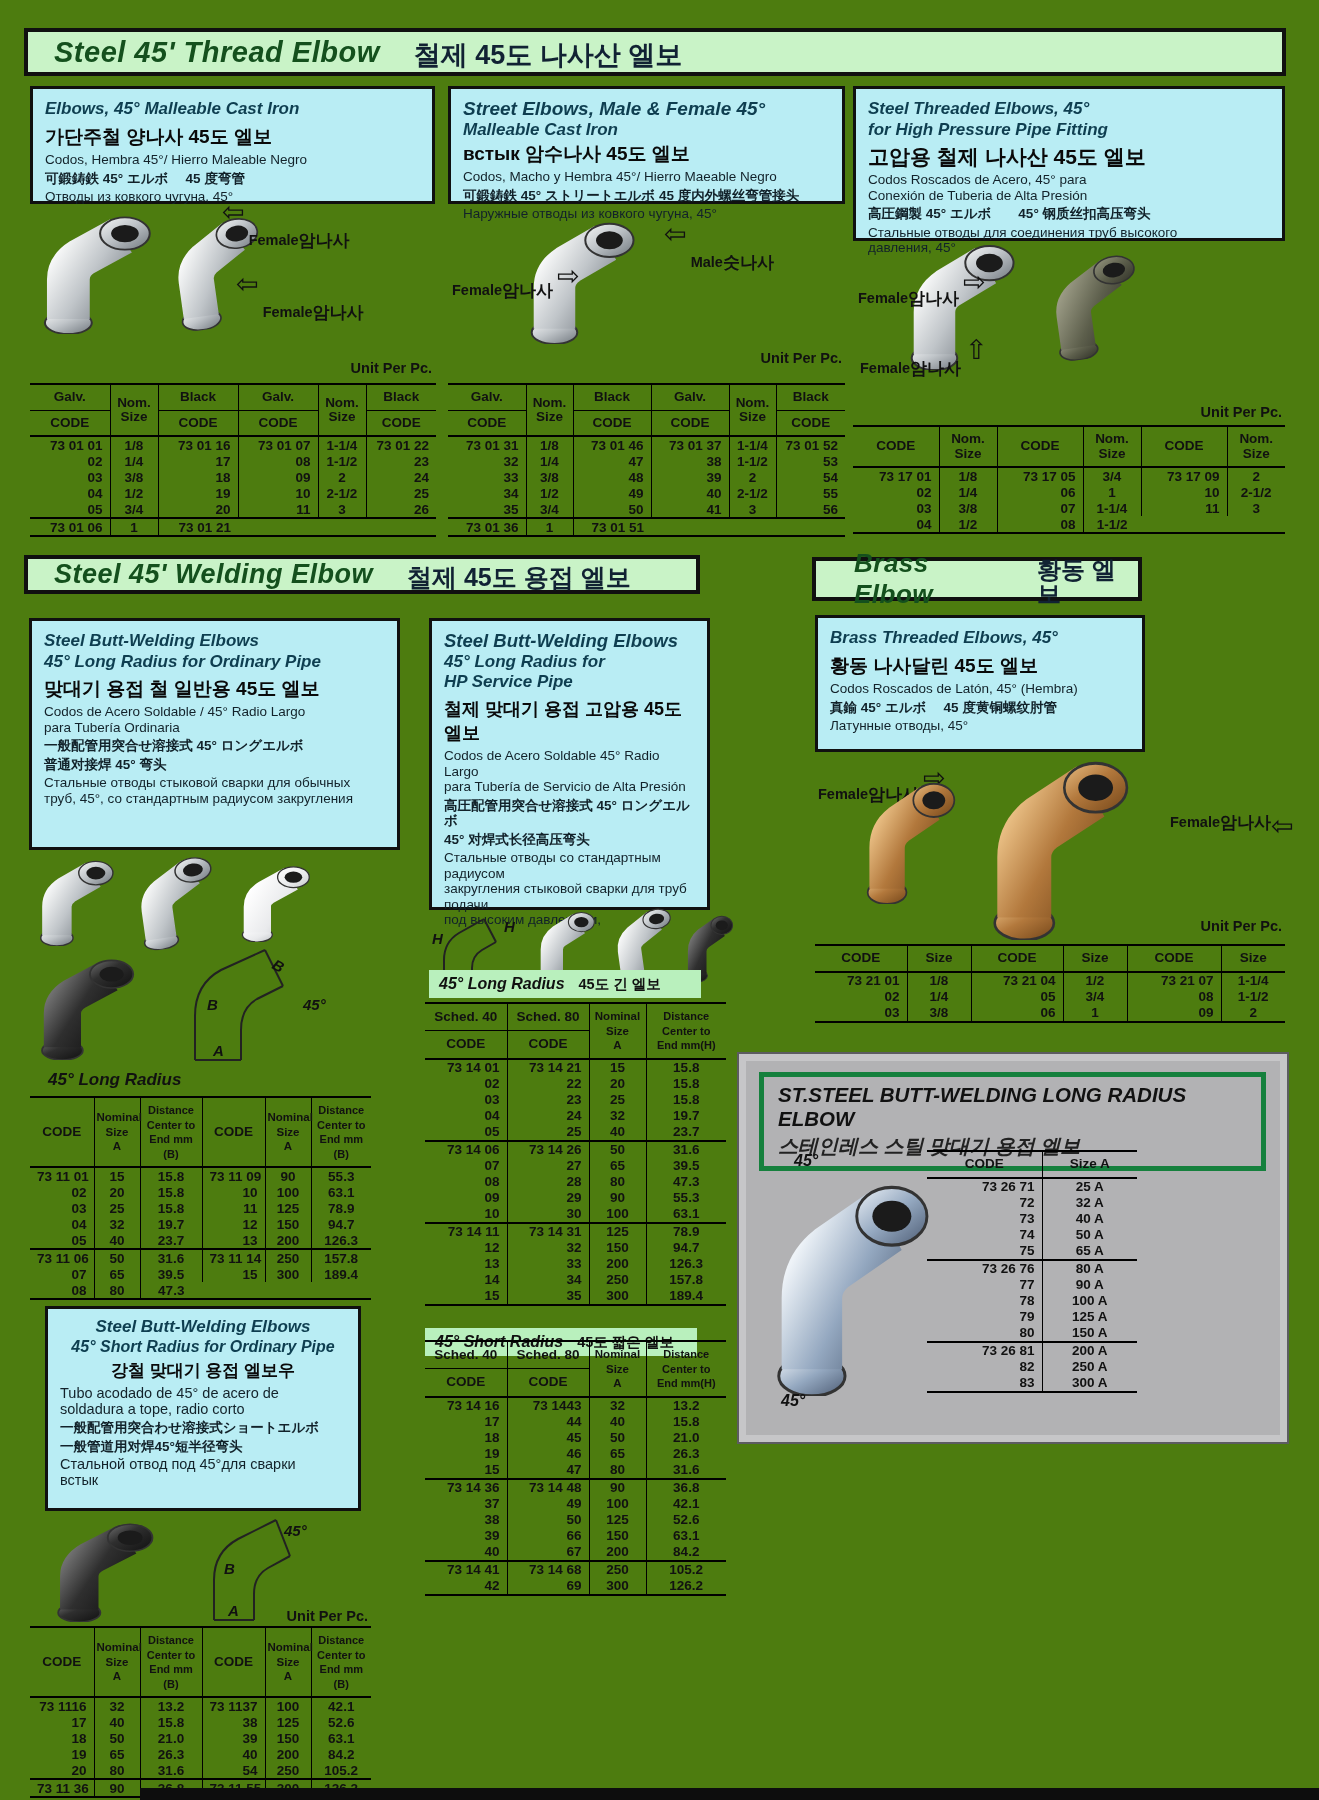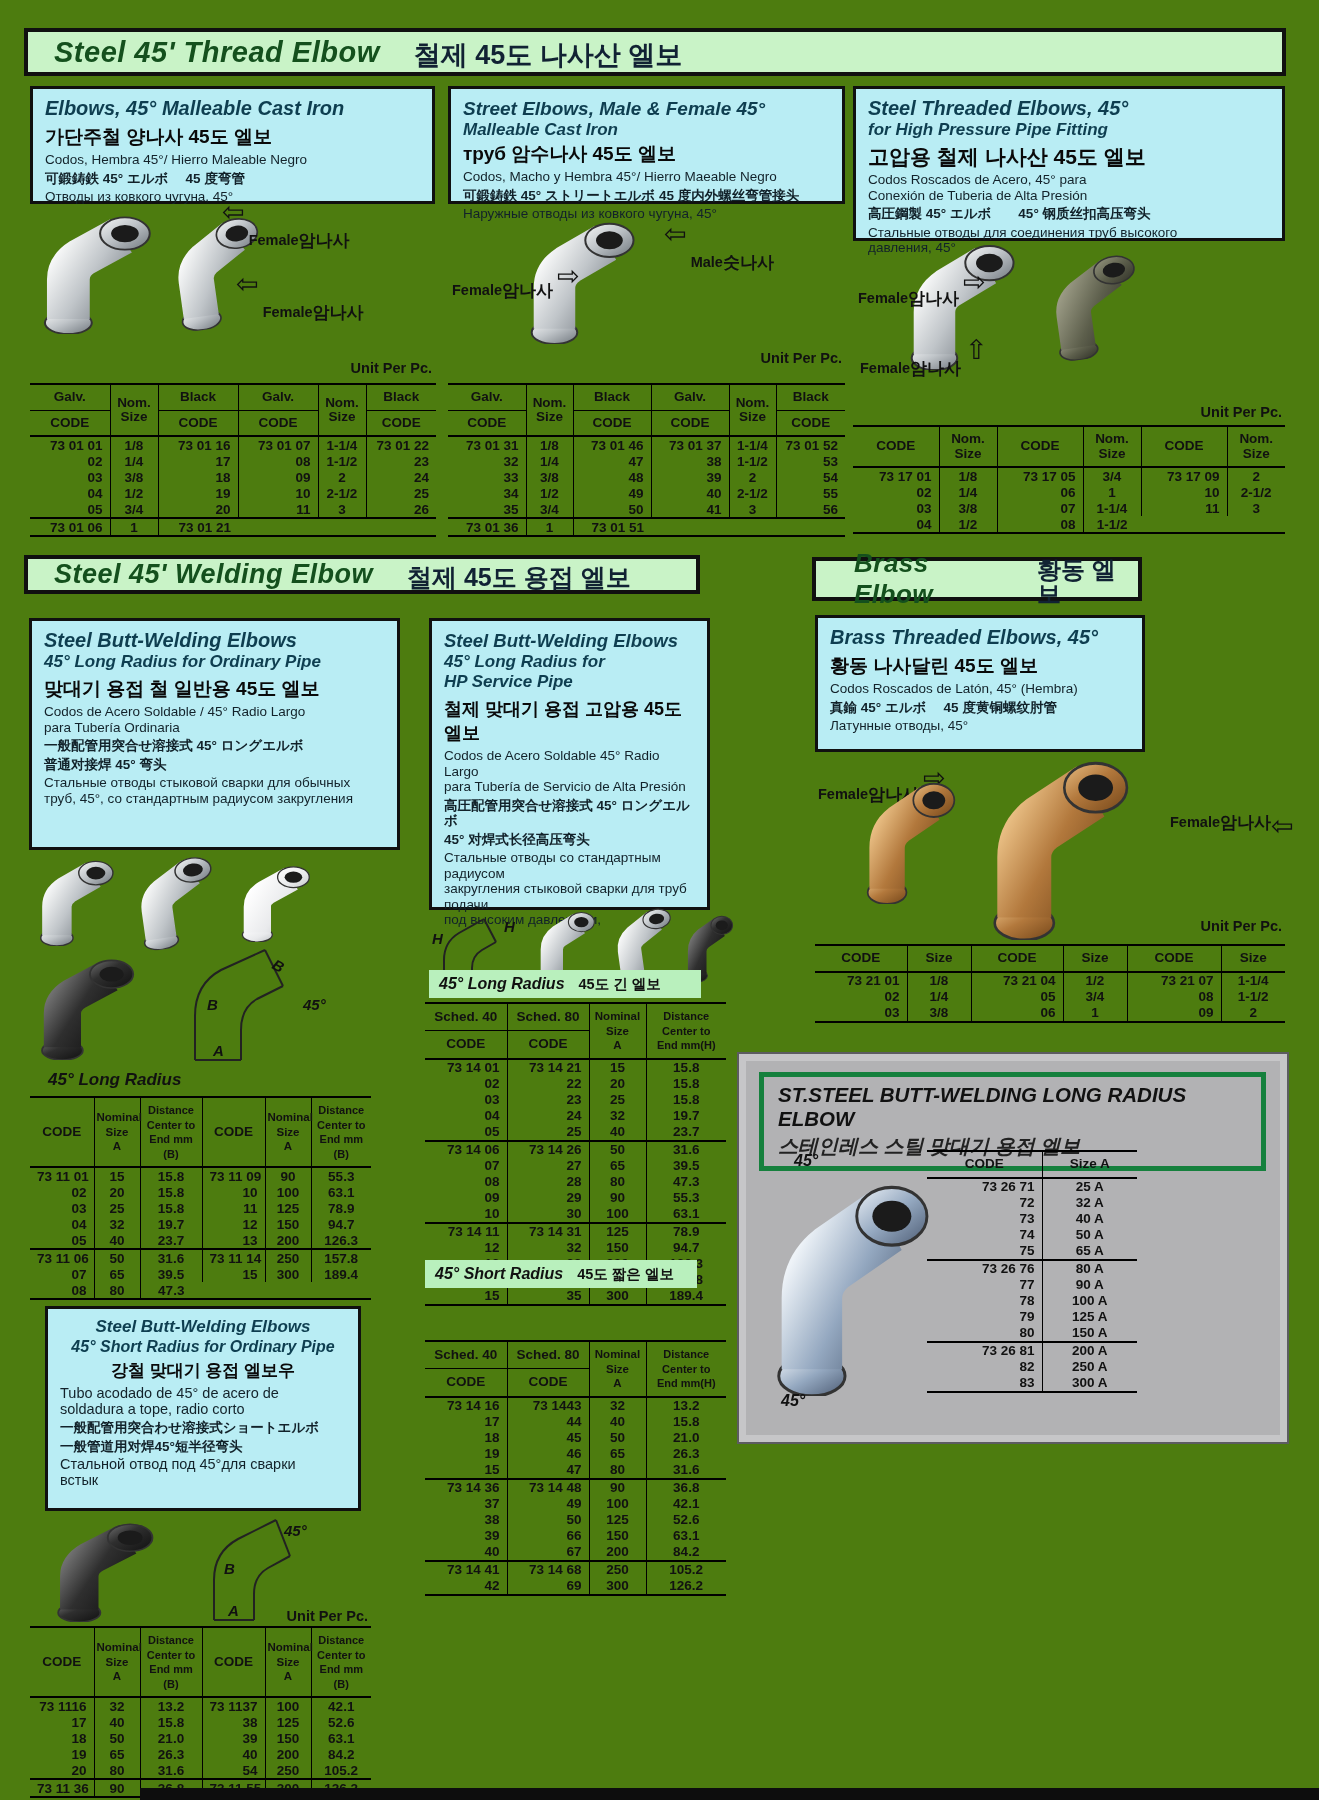--- a/index.html
+++ b/index.html
@@ -6,21 +6,21 @@
   #page{position:relative;width:1319px;height:1800px;background:#4d7c0f;overflow:hidden;
         font-family:"Liberation Sans",sans-serif;color:#111;}
   .abs{position:absolute;}
   
   .band{background:#c9f3c7;border:4px solid #101010;display:flex;align-items:center;
         padding-left:26px;box-sizing:border-box;}
   .band .en{font-style:italic;font-weight:bold;font-size:29px;color:#14501d;letter-spacing:.5px;}
   .band .kr{font-weight:bold;font-size:27px;color:#123;margin-left:34px;}
   
   .cyan{background:#b9edf4;border:3px solid #101010;box-sizing:border-box;padding:8px 12px;}
-  .t1{font-style:italic;font-weight:bold;font-size:20px;color:#0e3e50;line-height:23px;}
+  .t1{font-style:italic;font-weight:bold;font-size:17px;color:#0e3e50;line-height:23px;}
   .t2{font-style:italic;font-weight:bold;font-size:17px;color:#0e3e50;line-height:20px;}
   .kr{font-weight:bold;font-size:19px;color:#0a0a0a;margin-top:5px;line-height:24px;}
   .ln{font-size:13.5px;margin-top:3px;line-height:15.5px;color:#12222a;}
   .lnb{font-weight:bold;}
   .ctr{text-align:center;}
   
   .elb{position:absolute;}
   .rot{transform:rotate(-8deg);}
   
   .dg{font-style:italic;font-weight:bold;font-size:15px;fill:#111;
@@ -115,21 +115,21 @@
     <div class="t1">Elbows, 45°  Malleable Cast Iron</div>
     <div class="kr">가단주철 양나사 45도 엘보</div>
     <div class="ln">Codos, Hembra 45°/  Hierro Maleable Negro</div>
     <div class="ln lnb">可鍛鋳鉄 45° エルボ　 45 度弯管</div>
     <div class="ln">Отводы из ковкого чугуна, 45°</div>
   </div>
 
   <div class="abs cyan" style="left:448px;top:86px;width:397px;height:118px">
     <div class="t1" style="font-size:19px">Street Elbows, Male &amp; Female 45°</div>
     <div class="t2">Malleable Cast Iron</div>
-    <div class="kr" style="margin-top:2px">труб 암수나사 45도 엘보</div>
+    <div class="kr" style="margin-top:2px">встык 암수나사 45도 엘보</div>
     <div class="ln">Codos, Macho y Hembra 45°/ Hierro Maeable Negro</div>
     <div class="ln lnb">可鍛鋳鉄 45° ストリートエルボ 45 度内外螺丝弯管接头</div>
     <div class="ln">Наружные отводы из ковкого чугуна, 45°</div>
   </div>
 
   <div class="abs cyan" style="left:853px;top:86px;width:432px;height:155px">
     <div class="t1">Steel Threaded Elbows, 45°</div>
     <div class="t2">for High Pressure Pipe Fitting</div>
     <div class="kr" style="font-size:21px">고압용 철제 나사산 45도 엘보</div>
     <div class="ln">Codos Roscados de Acero, 45° para</div>
@@ -871,21 +871,21 @@
         </tr>
         <tr>
           <td>15</td>
           <td>35</td>
           <td>300</td>
           <td>189.4</td>
         </tr>
       </tbody>
   </table>
 
-  <div class="tag" style="left:425px;top:1260px;width:252px;height:24px">
+  <div class="tag" style="left:425px;top:1328px;width:252px;height:24px">
     <span class="en">45° Short Radius</span>
     <span class="krr">45도 짧은 엘보</span>
   </div>
 
   <table class="cat h2 t-d" style="left:425px;top:1340px;width:301px">
     <colgroup>
         <col style="width:82px">
         <col style="width:82px">
         <col style="width:57px">
         <col style="width:80px">

